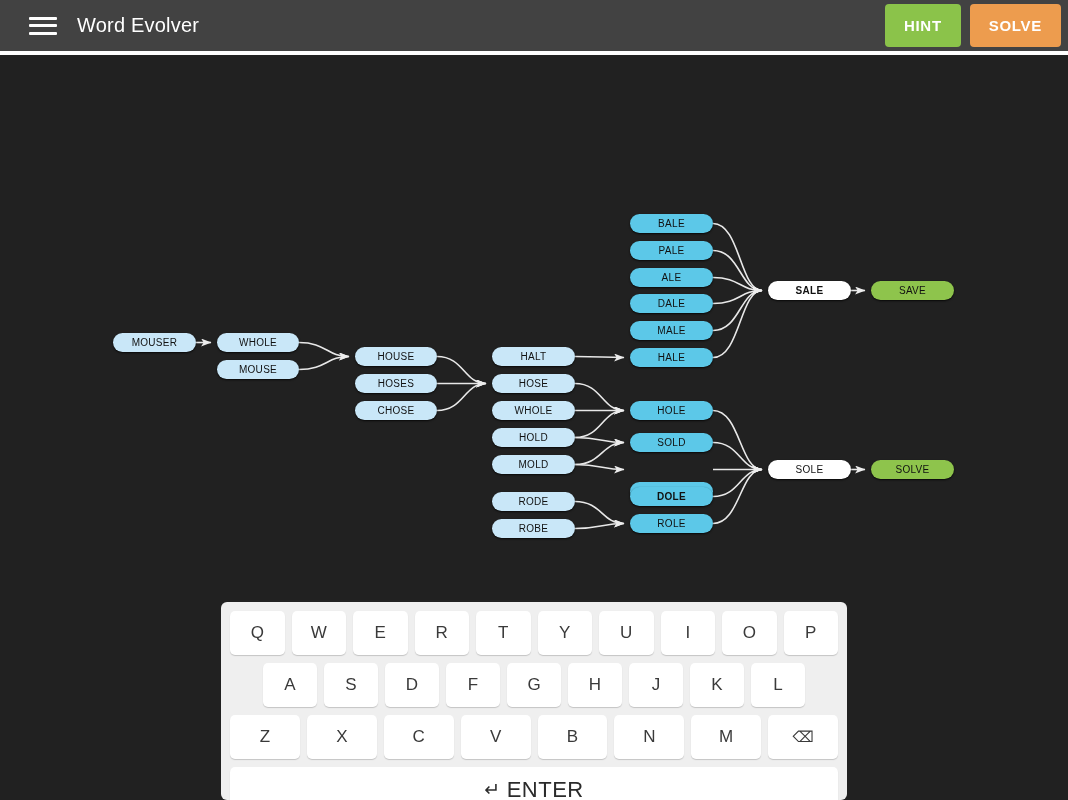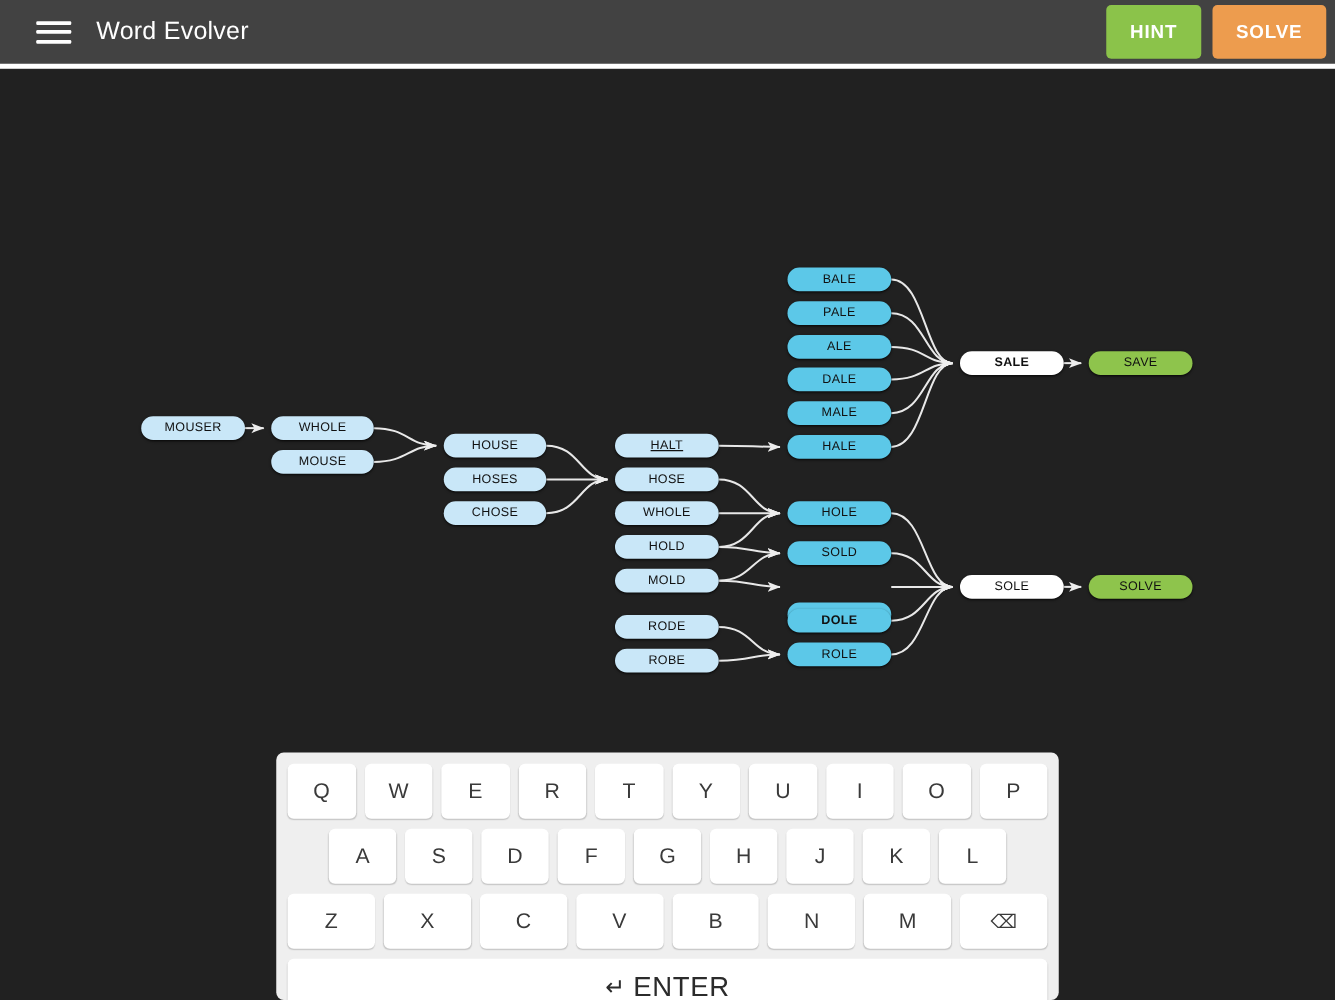--- a/index.html
+++ b/index.html
@@ -193,21 +193,21 @@
         <path d="M851,279.5 C858.7,279.5 858.7,279.5 865,279.5" fill="none" stroke="#e8e8e8" stroke-width="1.6" marker-end="url(#arrow)"></path>
       </g>
   </svg>
   <div id="node-layer">
       <div class="node n-light" style="left: 113px; top: 143px; width: 83px;">MOUSER</div>
       <div class="node n-light" style="left: 217px; top: 143px; width: 82px;">WHOLE</div>
       <div class="node n-light" style="left: 217px; top: 170px; width: 82px;">MOUSE</div>
       <div class="node n-light" style="left: 355px; top: 157px; width: 82px;">HOUSE</div>
       <div class="node n-light" style="left: 355px; top: 184px; width: 82px;">HOSES</div>
       <div class="node n-light" style="left: 355px; top: 211px; width: 82px;">CHOSE</div>
-      <div class="node n-light" style="left: 492px; top: 157px; width: 83px; text-decoration: underline;">HALT</div>
+      <div class="node n-light" style="left: 492px; top: 157px; width: 83px;">HALT</div>
       <div class="node n-light" style="left: 492px; top: 184px; width: 83px;">HOSE</div>
       <div class="node n-light" style="left: 492px; top: 211px; width: 83px;">WHOLE</div>
       <div class="node n-light" style="left: 492px; top: 238px; width: 83px;">HOLD</div>
       <div class="node n-light" style="left: 492px; top: 265px; width: 83px;">MOLD</div>
       <div class="node n-light" style="left: 492px; top: 302px; width: 83px;">RODE</div>
       <div class="node n-light" style="left: 492px; top: 329px; width: 83px;">ROBE</div>
       <div class="node n-blue" style="left: 630px; top: 24px; width: 83px;">BALE</div>
       <div class="node n-blue" style="left: 630px; top: 51px; width: 83px;">PALE</div>
       <div class="node n-blue" style="left: 630px; top: 78px; width: 83px;">ALE</div>
       <div class="node n-blue" style="left: 630px; top: 104px; width: 83px;">DALE</div>

